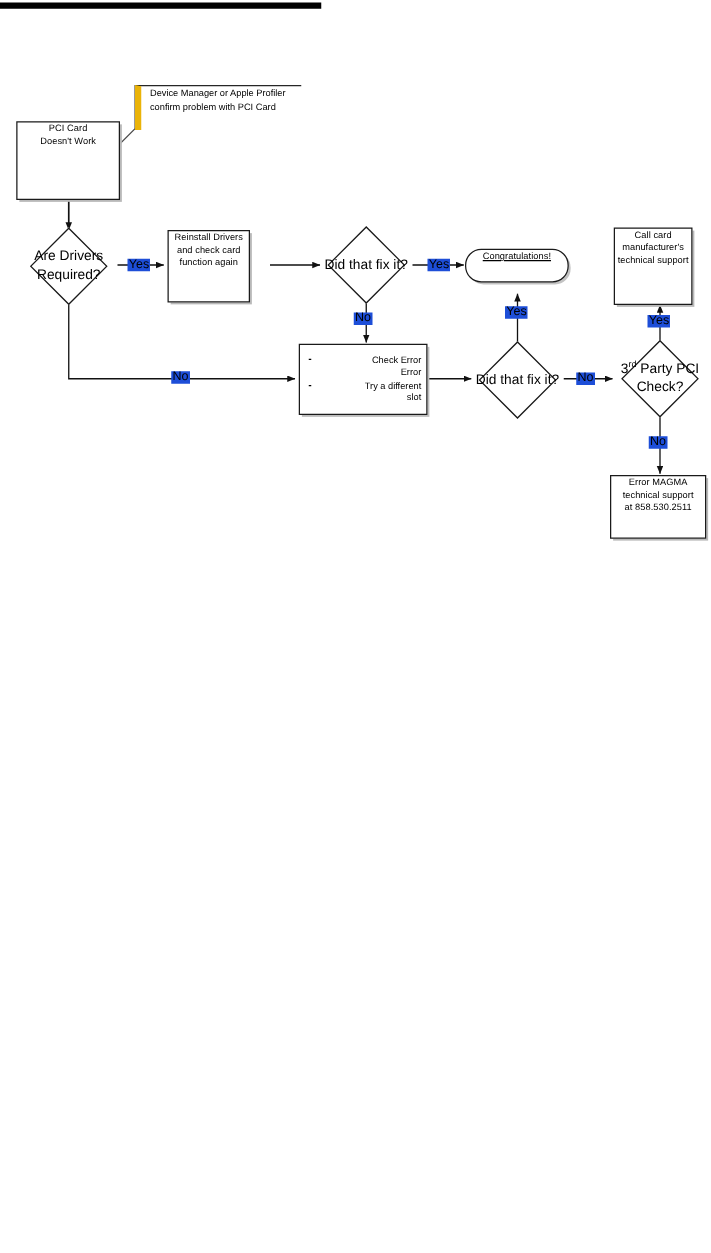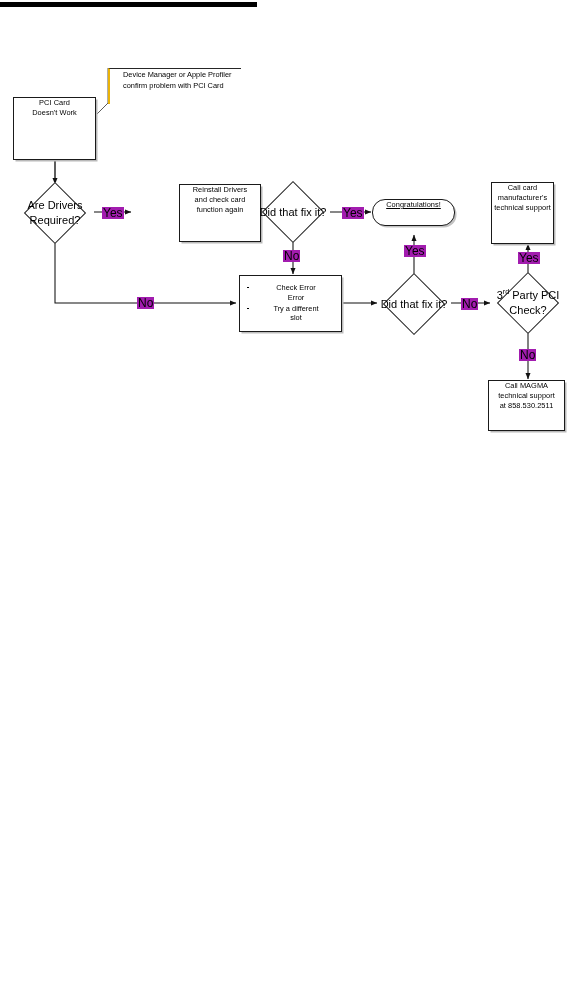--- a/index.html
+++ b/index.html
@@ -101,23 +101,23 @@
     justify-content: center;
     text-align: center;
     font-size: 11px;
     line-height: 1.35;
   }
 
   
   .callout {
     position: absolute;
     box-sizing: border-box;
-    border-left: 2px solid #eab308;
+    border-left: 5px solid #eab308;
     border-top: 1px solid #262626;
-    padding: 1px 2px 1px 13px;
+    padding: 1px 2px 1px 7px;
     font-size: 7.4px;
     line-height: 1.42;
     text-align: left;
     background: transparent;
   }
 
   
   .bullet-node {
     position: absolute;
     box-sizing: border-box;
@@ -132,38 +132,38 @@
     line-height: 1.35;
   }
   .bullet-node ul {
     margin: 0;
     padding: 0 0 0 9px;
     list-style: none;
   }
   .bullet-node li {
     position: relative;
     margin: 0 0 1px 0;
-    text-align: center;
+    text-align: right;
   }
   .bullet-node li::before {
     content: "";
     position: absolute;
     left: -8px;
     top: 4px;
     width: 1.6px;
     height: 1.6px;
     background: #000;
   }
 
   
   .edge-label {
     position: absolute;
-    font-size: 12px;
+    font-size: 10px;
     line-height: 1;
-    background: #a21caf;
+    background: #1d4ed8;
     padding: 0 1px;
     white-space: nowrap;
   }
 
   sup {
     font-size: 0.66em;
     vertical-align: super;
     line-height: 0;
   }
 </style>
@@ -222,21 +222,21 @@
     <div class="diamond" style="left:9px; top:183px; width:92px; height:59px;">
       <div class="dia-shape" style="width:42px; height:42px;"></div>
       <div class="dia-label">
         <div>
           <span>Are Drivers</span><br>
           <span>Required?</span>
         </div>
       </div>
     </div>
 
-    <div class="node box shadowed" style="left:134px; top:184px; width:82px; height:58px;margin-left:45px;">
+    <div class="node box shadowed" style="left:134px; top:184px; width:66px; height:58px;">
       <div>
         <span>Reinstall Drivers</span><br>
         <span>and check card</span><br>
         <span>function again</span>
       </div>
     </div>
 
     <div class="diamond" style="left:254px; top:182px; width:78px; height:60px;">
       <div class="dia-shape" style="width:42px; height:42px;"></div>
       <div class="dia-label">
@@ -281,21 +281,21 @@
     <div class="node box shadowed" style="left:491px; top:182px; width:63px; height:62px;">
       <div>
         <span>Call card</span><br>
         <span>manufacturer's</span><br>
         <span>technical support</span>
       </div>
     </div>
 
     <div class="node box shadowed" style="left:488px; top:380px; width:77px; height:51px;">
       <div>
-        <span>Call MAGMA</span><br>
+        <span>Error MAGMA</span><br>
         <span>technical support</span><br>
         <span>at 858.530.2511</span>
       </div>
     </div>
 
     <div class="edge-label" style="left:102px; top:207px;">Yes</div>
 
     <div class="edge-label" style="left:137px; top:297px;">No</div>
 
     <div class="edge-label" style="left:342px; top:207px;">Yes</div>

